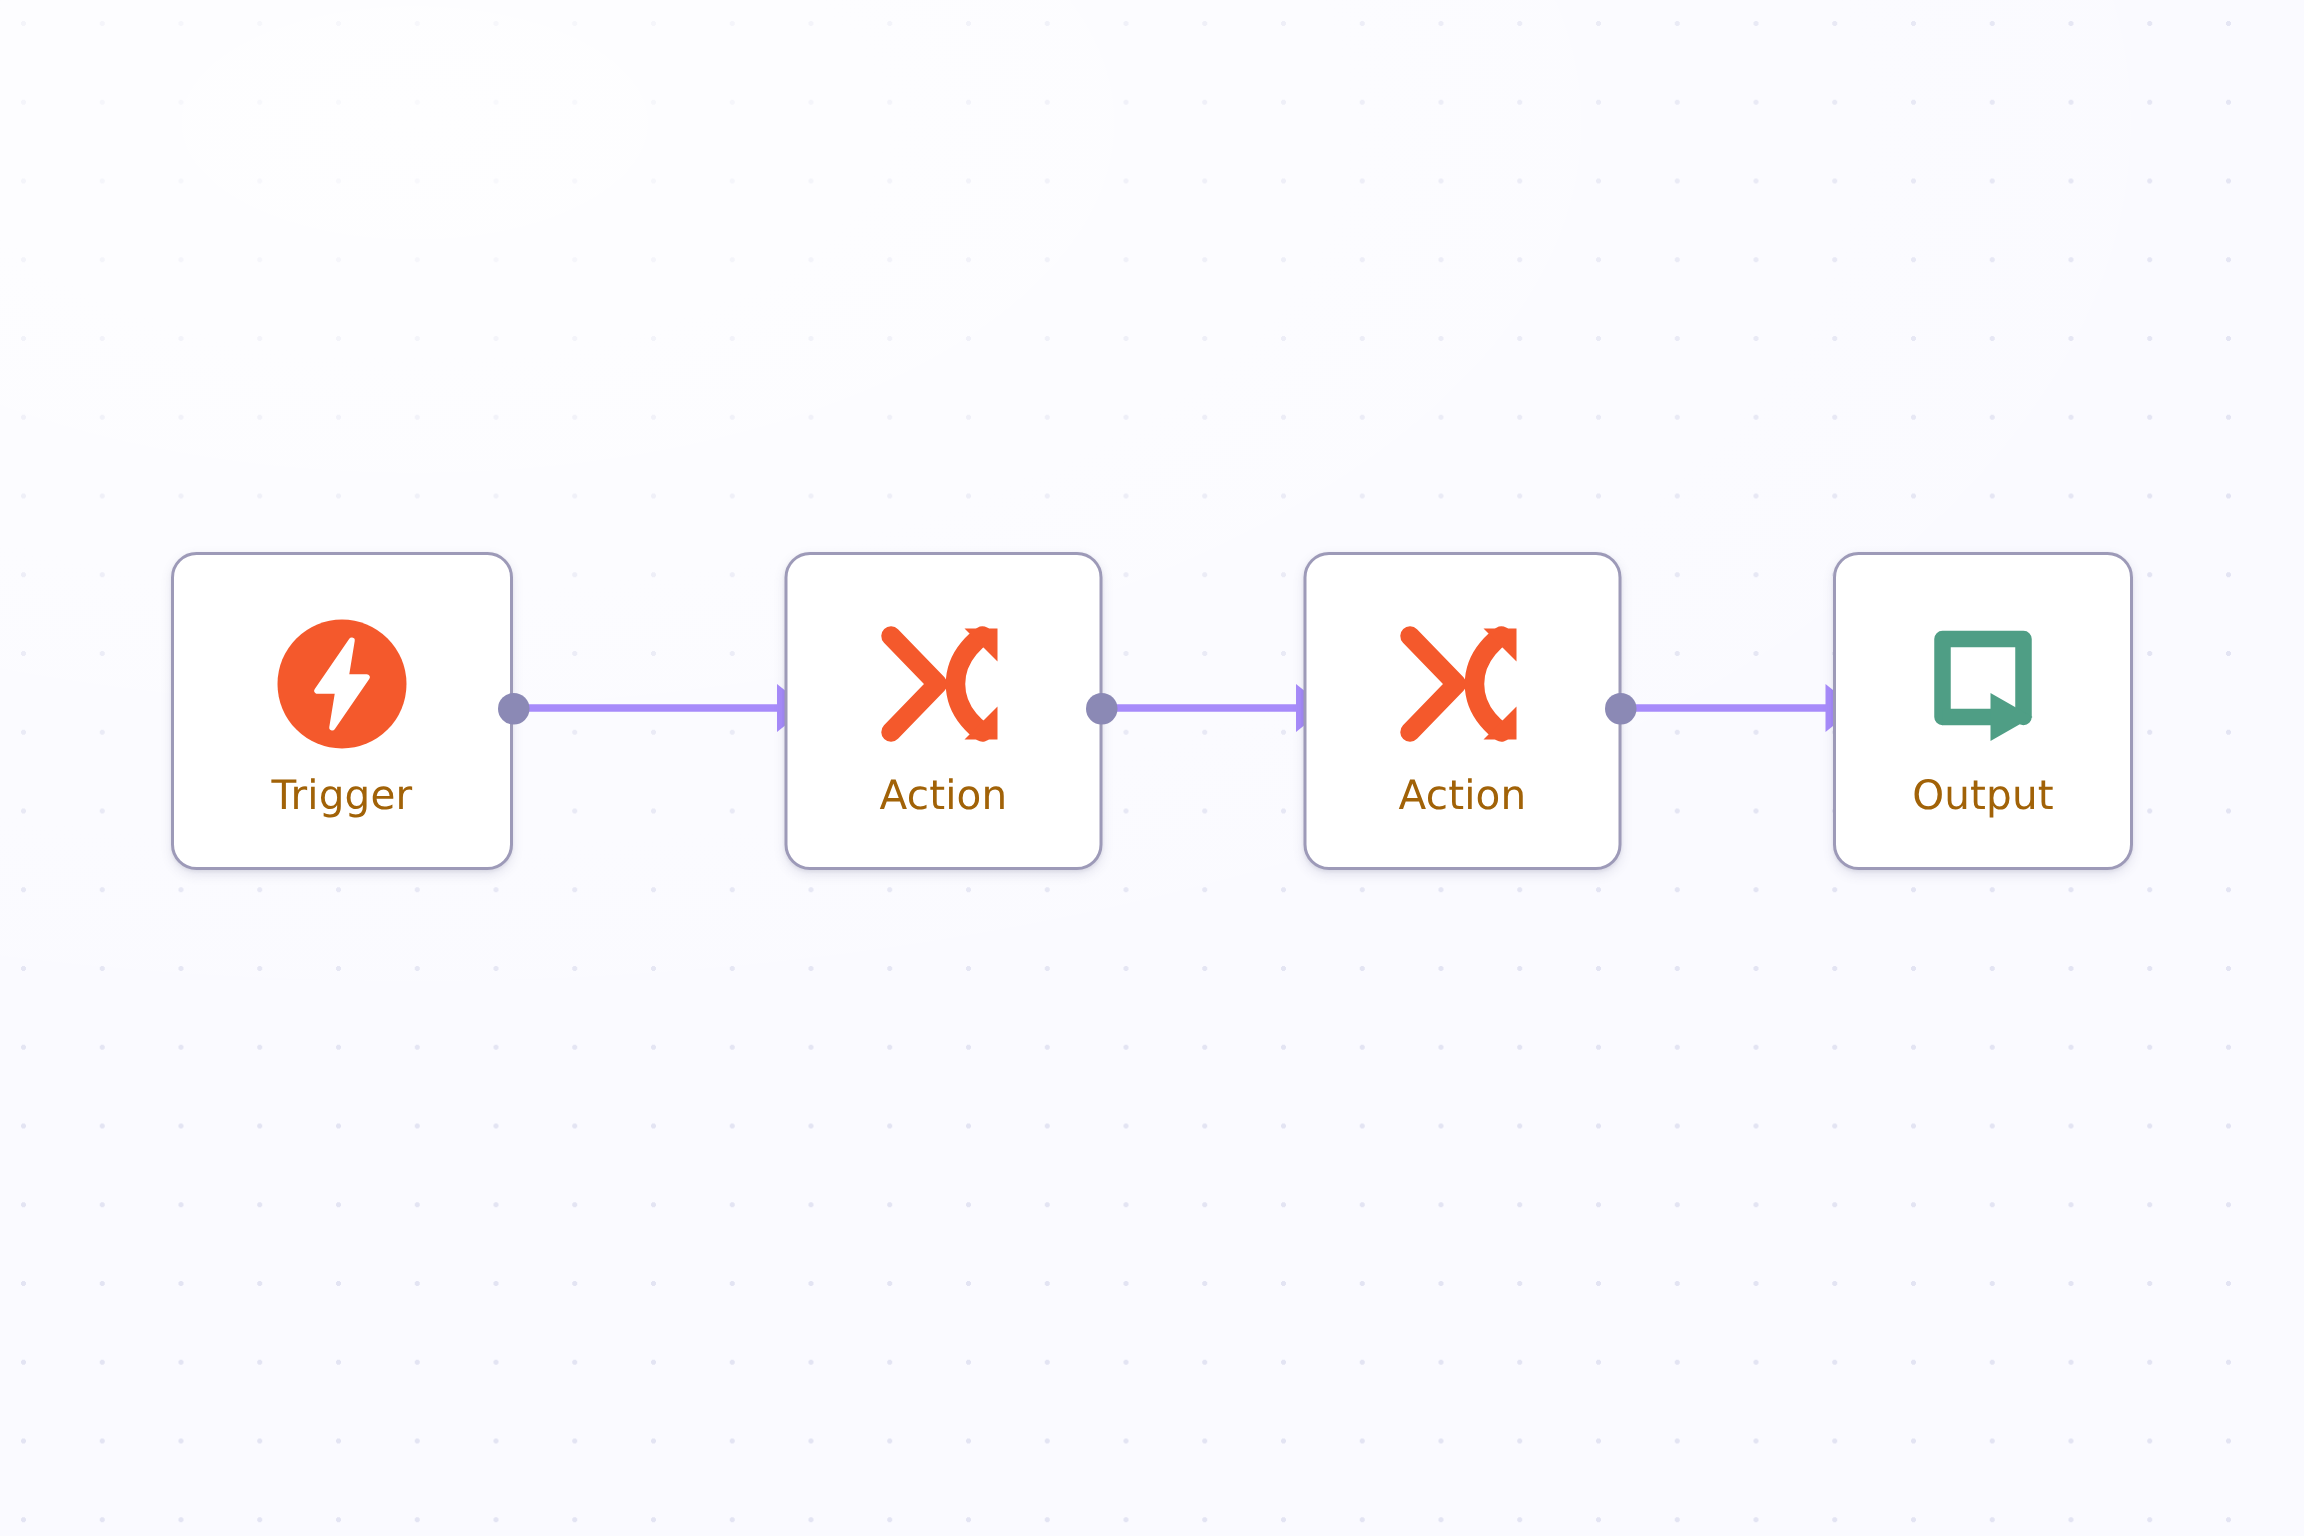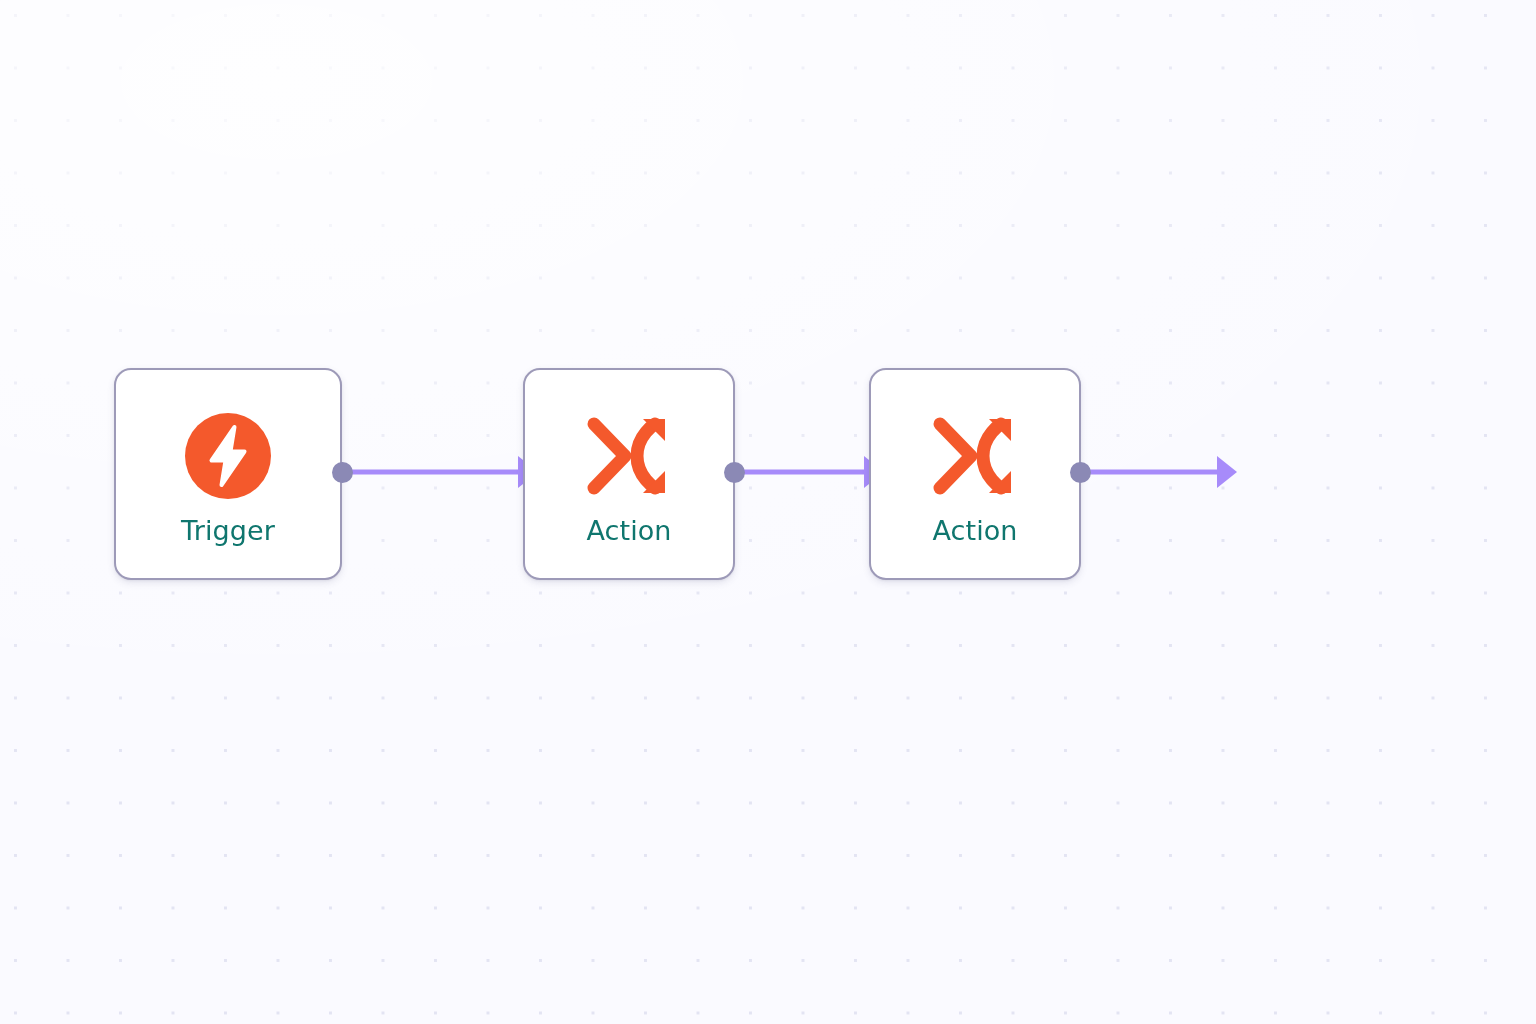--- a/index.html
+++ b/index.html
@@ -66,21 +66,21 @@
     display: flex;
     align-items: center;
     justify-content: center;
     margin-top: 4px;
   }
 
   .node-label {
     margin-top: 14px;
     font-size: 27px;
     line-height: 1;
-    color: #0f766e;
+    color: #a16207;
     letter-spacing: 0.1px;
     white-space: nowrap;
     text-align: center;
   }
 
   .handle-dot {
     position: absolute;
     width: 21px;
     height: 21px;
     border-radius: 50%;
@@ -143,14 +143,24 @@
           <path d="M9 11 L40 43 L9 75"></path>
           <path d="M70 11 C70 11 52 22 52 43 C52 64 70 75 70 75"></path>
         </g>
         <polygon points="58,6 80,6 80,28" fill="#f4592c"></polygon>
         <polygon points="58,80 80,80 80,58" fill="#f4592c"></polygon>
       </svg>
     </div>
     <div class="node-label">Action</div>
   </div>
 
+  <div class="node" style="left:1222px; top:368px; width:200px; height:212px;">
+    <div class="node-icon">
+      <svg width="86" height="84" viewBox="0 0 86 84">
+        <path d="M16 64 L16 12 L70 12 L70 64" fill="none" stroke="#4f9e85" stroke-width="11" stroke-linecap="round" stroke-linejoin="round"></path>
+        <path d="M16 64 L52 64" fill="none" stroke="#4f9e85" stroke-width="11" stroke-linecap="butt"></path>
+        <polygon points="48,48 76,64 48,80" fill="#4f9e85"></polygon>
+      </svg>
+    </div>
+    <div class="node-label">Output</div>
+  </div>
 
 </div>
 
 </body></html>

